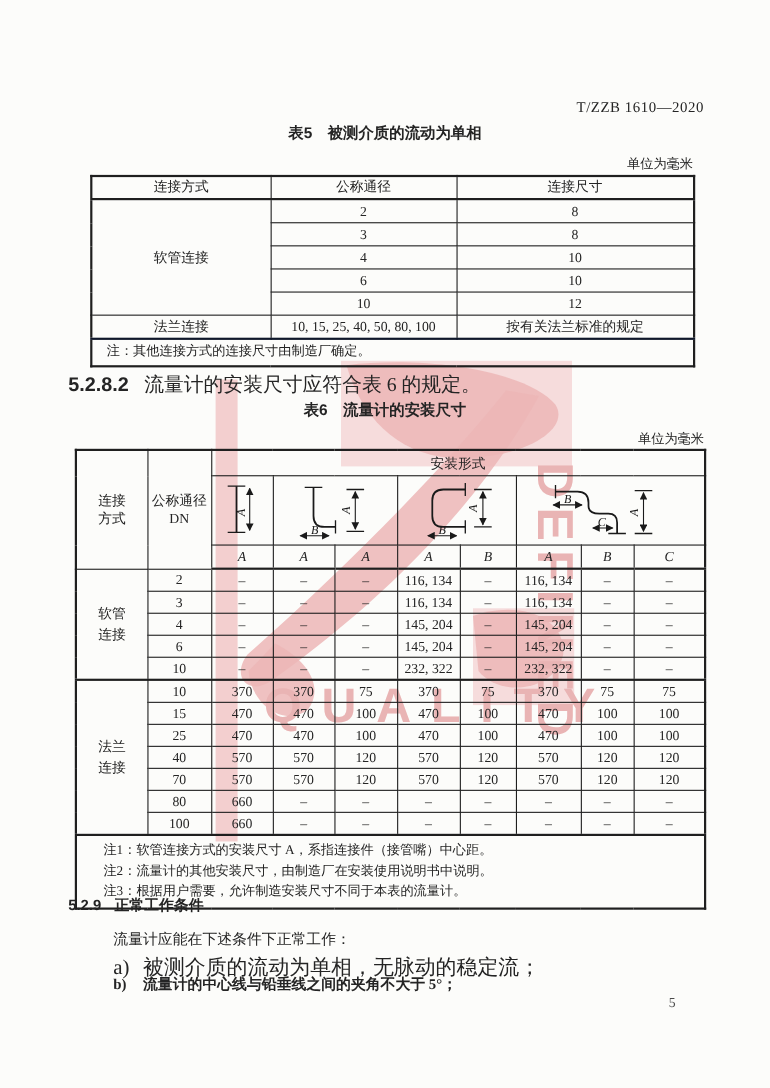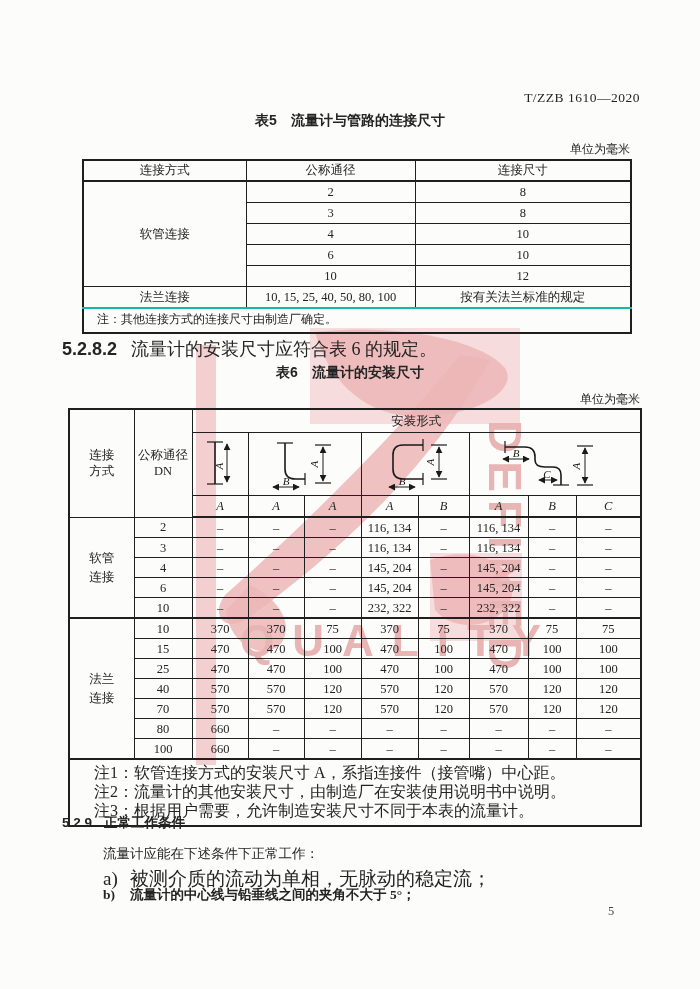--- a/index.html
+++ b/index.html
@@ -13,32 +13,32 @@
   
   table{border-collapse:collapse;table-layout:fixed;background:transparent;}
   .doc-table{border:2px solid #1f1f1f;font-size:12.5px;}
   .doc-table td,.doc-table th{border:1px solid #1f1f1f;text-align:center;vertical-align:middle;
        padding:0 2px;font-weight:normal;line-height:1.3;}
   
   .t5{width:548px;}
   .t5 thead tr{border-bottom:2px solid #1f1f1f;}
   .t5 thead th{height:19px;}
   .t5 tbody td{height:20px;}
-  .t5 .note-row{border-top:2px solid #14b8a6;border-radius:11px;}
+  .t5 .note-row{border-top:2px solid #0f172a;border-radius:11px;}
   .t5 .note-cell{text-align:left;padding:2px 8px 3px 13px;font-size:12px;height:18px;}
   
   .t6{width:572px;}
   .t6 .r1 th{height:22px;}
   .t6 .diag-row td{height:60px;}
   .t6 .subh td{height:20px;font-style:italic;font-size:12.5px;border-bottom:2px solid #1f1f1f;}
   .t6 tbody td{height:19px;}
   .t6 .group-start{border-top:2px solid #1f1f1f;}
   .t6 .glabel div{line-height:19px;}
   .t6 .notes-row{border-top:2px solid #1f1f1f;}
-  .t6 .notes-cell{text-align:left;padding:3px 10px 5px 24px;font-size:16px;}
+  .t6 .notes-cell{text-align:left;padding:3px 10px 5px 24px;font-size:12px;}
   .t6 .notes-cell div{line-height:19px;}
   .dimlbl{font:italic 11px "Liberation Serif",serif;fill:#1a1a1a;}
   .pipe{fill:none;stroke:#1a1a1a;stroke-width:1.6;}
   .dim{fill:none;stroke:#1a1a1a;stroke-width:1;}
   .tick{stroke:#1a1a1a;stroke-width:1.2;}
   
   #doc-ref{top:90px;right:60px;font-size:13.5px;letter-spacing:.5px;}
   #t5-title{top:112px;left:0;width:100%;text-align:center;font-size:14px;}
   #t5-unit{top:141px;left:82px;width:548px;text-align:right;font-size:12px;}
   #table5{top:159px;left:82px;}
@@ -71,21 +71,21 @@
     </g>
     <text x="240" y="656" font-family="Liberation Sans, sans-serif" font-weight="bold" font-size="44" letter-spacing="18" fill="#e9b4b4">QUALITY</text>
     <text x="505" y="420" writing-mode="tb" font-family="Liberation Sans, sans-serif" font-weight="bold" font-size="46" letter-spacing="8" fill="#e9b4b4">DEFINED</text>
   </svg>
 </div>
 
 <div id="content">
 
   <div id="doc-ref" class="abs">T/ZZB 1610—2020</div>
 
-  <div id="t5-title" class="abs hei">表5　流量计与管路的连接尺寸</div>
+  <div id="t5-title" class="abs hei">表5　被测介质的流动为单相</div>
   <div id="t5-unit" class="abs">单位为毫米</div>
 
   <table id="table5" class="abs doc-table t5">
     <colgroup>
         <col style="width:163px">
         <col style="width:169px">
         <col style="width:216px">
       </colgroup>
     <thead>
       <tr>

